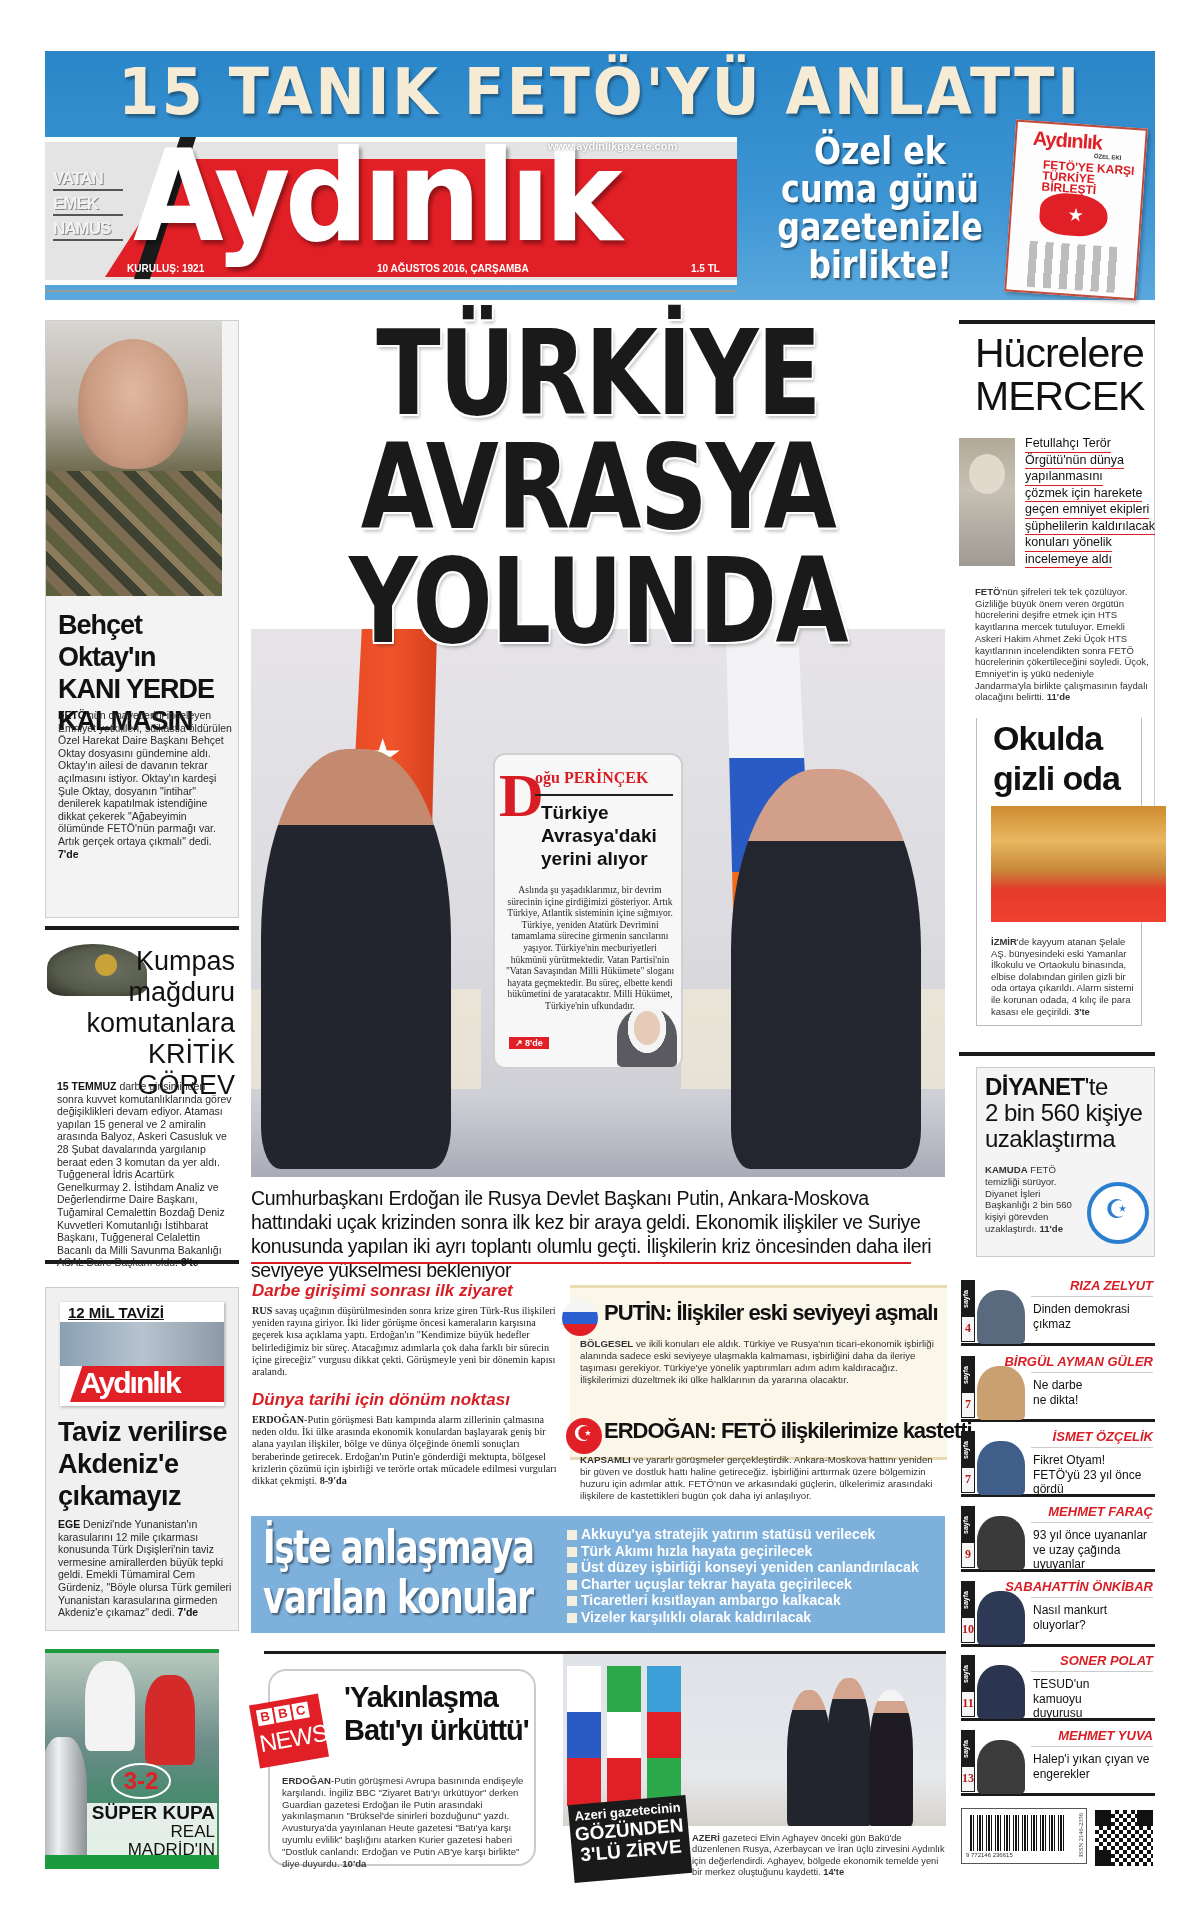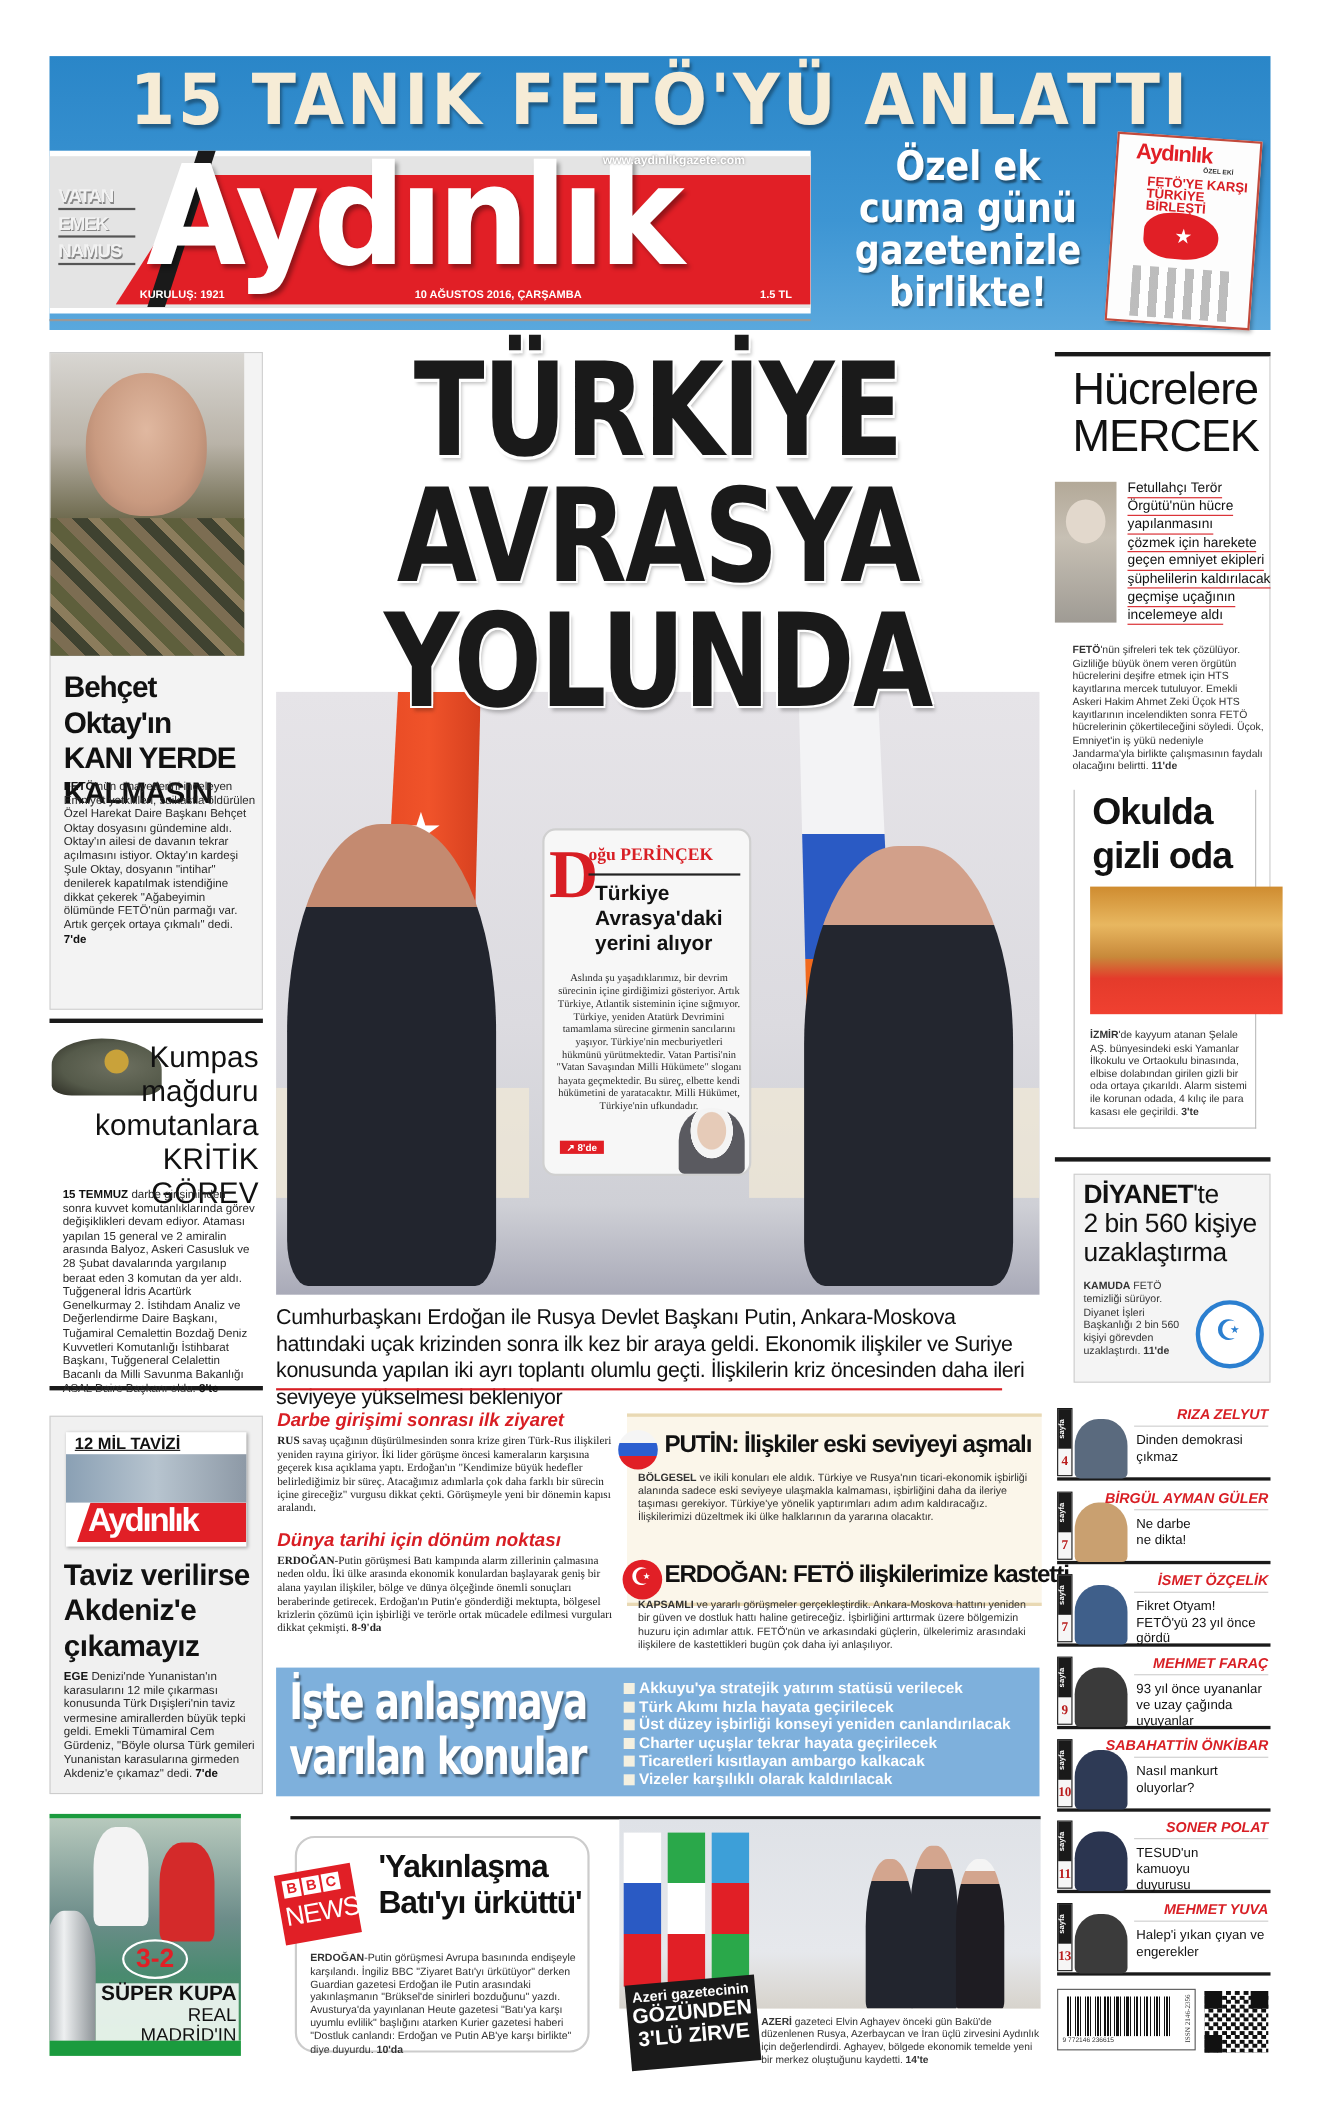--- a/index.html
+++ b/index.html
@@ -376,26 +376,26 @@
 
 <div id="hucre-rule" class="abs"></div>
 <div id="hucre-box" class="abs">
   <div id="hucre-title" class="abs">
     <div>Hücrelere</div>
     <div>MERCEK</div>
   </div>
   <div id="hucre-photo" class="abs"></div>
   <div id="hucre-lead" class="abs">
     <span>Fetullahçı Terör</span>
-    <span>Örgütü'nün hücre</span>
+    <span>Örgütü'nün dünya</span>
     <span>yapılanmasını</span>
     <span>çözmek için harekete</span>
     <span>geçen emniyet ekipleri</span>
     <span>şüphelilerin kaldırılacak</span>
-    <span>geçmişe uçağının</span>
+    <span>konuları yönelik</span>
     <span>incelemeye aldı</span>
   </div>
   <div id="hucre-body" class="abs">
     <b>FETÖ</b><span>'nün şifreleri tek tek çözülüyor. Gizliliğe büyük önem veren örgütün hücrelerini deşifre etmek için HTS kayıtlarına mercek tutuluyor. Emekli Askeri Hakim Ahmet Zeki Üçok HTS kayıtlarının incelendikten sonra FETÖ hücrelerinin çökertileceğini söyledi. Üçok, Emniyet'in iş yükü nedeniyle Jandarma'yla birlikte çalışmasının faydalı olacağını belirtti.</span> <b>11'de</b>
   </div>
 </div>
 
 <div id="okul-box" class="abs">
   <div id="okul-title" class="abs">
     <div>Okulda</div>

